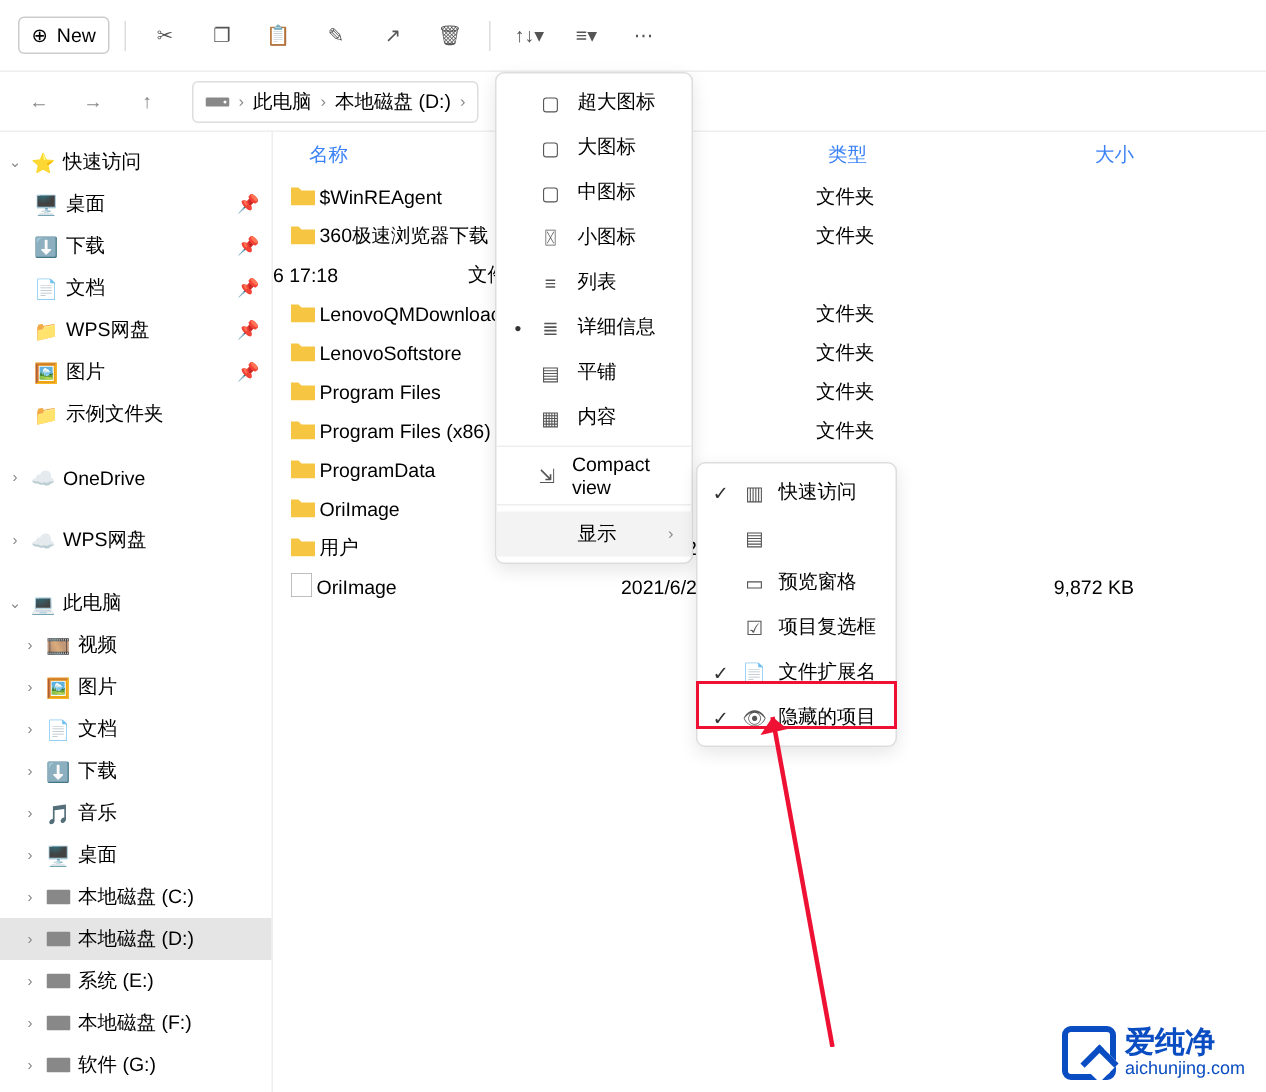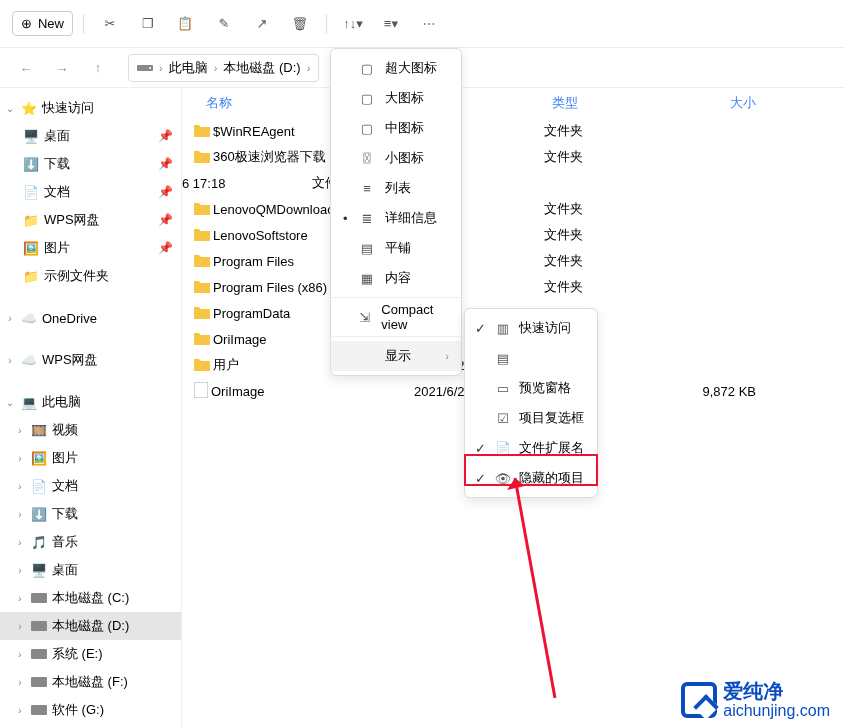--- a/index.html
+++ b/index.html
@@ -43,21 +43,21 @@
 .sub-menu .mi { display: flex; align-items: center; height: 30px; padding: 0 10px; gap: 8px; cursor: pointer; }
 .sub-menu .mi .chk { width: 12px; color: #333; }
 .sub-menu .mi .si { width: 16px; color: #555; display: flex; justify-content: center; }
 .highlight-box { position: absolute; border: 2px solid #e13; pointer-events: none; z-index: 12; }
 .arrow-line { position: absolute; z-index: 12; pointer-events: none; }
 .watermark { position: absolute; bottom: 8px; right: 14px; display: flex; align-items: center; gap: 6px; z-index: 5; }
 .wm-icon { width: 36px; height: 36px; border: 4px solid #0a4dc2; border-radius: 6px; position: relative; }
 .wm-icon::after { content: ""; position: absolute; right: -2px; bottom: -2px; width: 14px; height: 14px; background: #fff; border-left: 4px solid #0a4dc2; border-top: 4px solid #0a4dc2; transform: rotate(45deg); }
 .wm-text { display: flex; flex-direction: column; color: #0a4dc2; line-height: 1.1; }
 .wm-text .cn { font-size: 20px; font-weight: 600; }
-.wm-text .en { font-size: 16px; }
+.wm-text .en { font-size: 12px; }
 </style>
 </head>
 <body>
 
 <div class="toolbar">
   <div class="new-btn">
     <span>⊕</span>
     <span>New</span>
   </div>
   <div class="tb-sep"></div>

